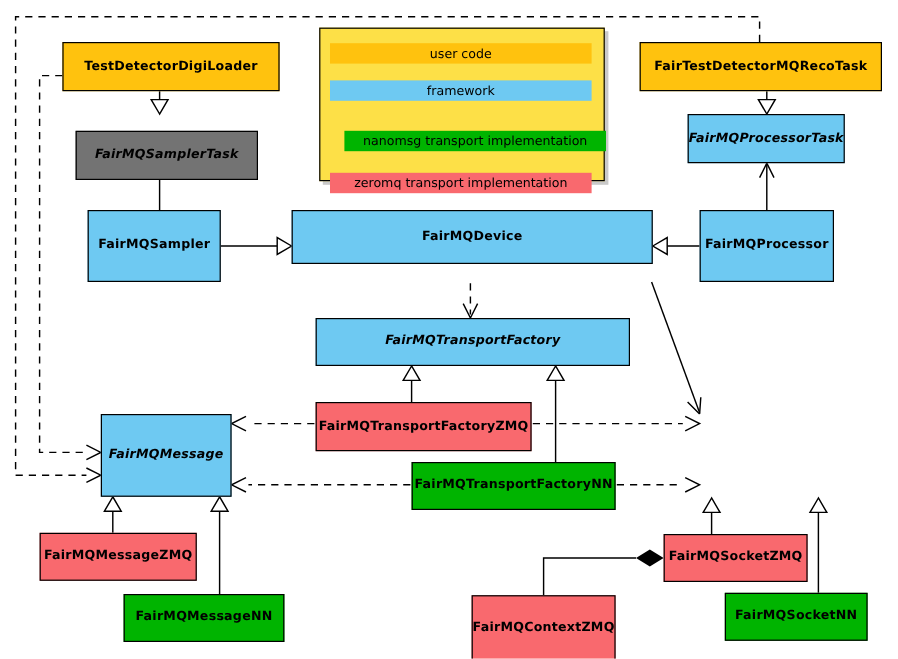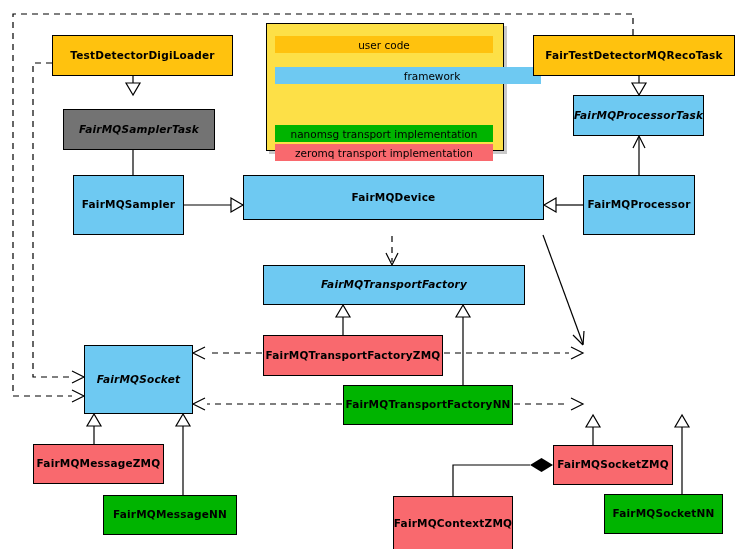--- a/index.html
+++ b/index.html
@@ -95,23 +95,23 @@
     </g>
 
     <g>
       <path d="M453,496 V465 H530" stroke="#000" stroke-width="1.2" fill="none"></path>
       <polygon points="553,465 541.5,458 530,465 541.5,472" fill="#000"></polygon>
     </g>
   </svg>
 
   <div class="legend">
     <div class="legend-bar" style="top: 12px; background: rgb(255, 194, 14);">user code</div>
-    <div class="legend-bar" style="top: 43px; background: rgb(110, 201, 242); padding-left: 48px;">framework</div>
+    <div class="legend-bar" style="top: 43px; background: rgb(110, 201, 242);">framework</div>
     <div class="legend-bar" style="top: 72px; background: rgb(249, 105, 110); margin-top: 48px;">zeromq transport implementation</div>
-    <div class="legend-bar" style="top: 101px; background: rgb(0, 180, 0);">nanomsg transport implementation</div>
+    <div class="legend-bar" style="top: 85px; background: rgb(0, 180, 0); margin-left: 12px;">nanomsg transport implementation</div>
   </div>
 
   <div class="node" style="left: 52px; top: 35px; width: 181px; height: 41px; background: rgb(255, 194, 14);">TestDetectorDigiLoader</div>
 
   <div class="node" style="left: 533px; top: 35px; width: 202px; height: 41px; background: rgb(255, 194, 14);">FairTestDetectorMQRecoTask</div>
 
   <div class="node abstract" style="left: 63px; top: 109px; width: 152px; height: 41px; background: #737373;">FairMQSamplerTask</div>
 
   <div class="node abstract" style="left: 573px; top: 95px; width: 131px; height: 41px; background: rgb(110, 201, 242);">FairMQProcessorTask</div>
 
@@ -120,21 +120,21 @@
   <div class="node" style="left: 243px; top: 175px; width: 301px; height: 45px; background: rgb(110, 201, 242);">FairMQDevice</div>
 
   <div class="node" style="left: 583px; top: 175px; width: 112px; height: 60px; background: rgb(110, 201, 242);">FairMQProcessor</div>
 
   <div class="node abstract" style="left: 263px; top: 265px; width: 262px; height: 40px; background: rgb(110, 201, 242);">FairMQTransportFactory</div>
 
   <div class="node" style="left: 263px; top: 335px; width: 180px; height: 41px; background: rgb(249, 105, 110);">FairMQTransportFactoryZMQ</div>
 
   <div class="node" style="left: 343px; top: 385px; width: 170px; height: 40px; background: rgb(0, 180, 0);">FairMQTransportFactoryNN</div>
 
-  <div class="node abstract" style="left: 84px; top: 345px; width: 109px; height: 69px; background: rgb(110, 201, 242);">FairMQSocket</div>
+  <div class="node abstract" style="left: 84px; top: 345px; width: 109px; height: 69px; background: rgb(110, 201, 242);">FairMQMessage</div>
 
 
   <div class="node" style="left: 33px; top: 444px; width: 131px; height: 40px; background: rgb(249, 105, 110);">FairMQMessageZMQ</div>
 
   <div class="node" style="left: 103px; top: 495px; width: 134px; height: 40px; background: rgb(0, 180, 0);">FairMQMessageNN</div>
 
   <div class="node" style="left: 553px; top: 445px; width: 120px; height: 40px; background: rgb(249, 105, 110);">FairMQSocketZMQ</div>
 
   <div class="node" style="left: 604px; top: 494px; width: 119px; height: 40px; background: rgb(0, 180, 0);">FairMQSocketNN</div>
 

